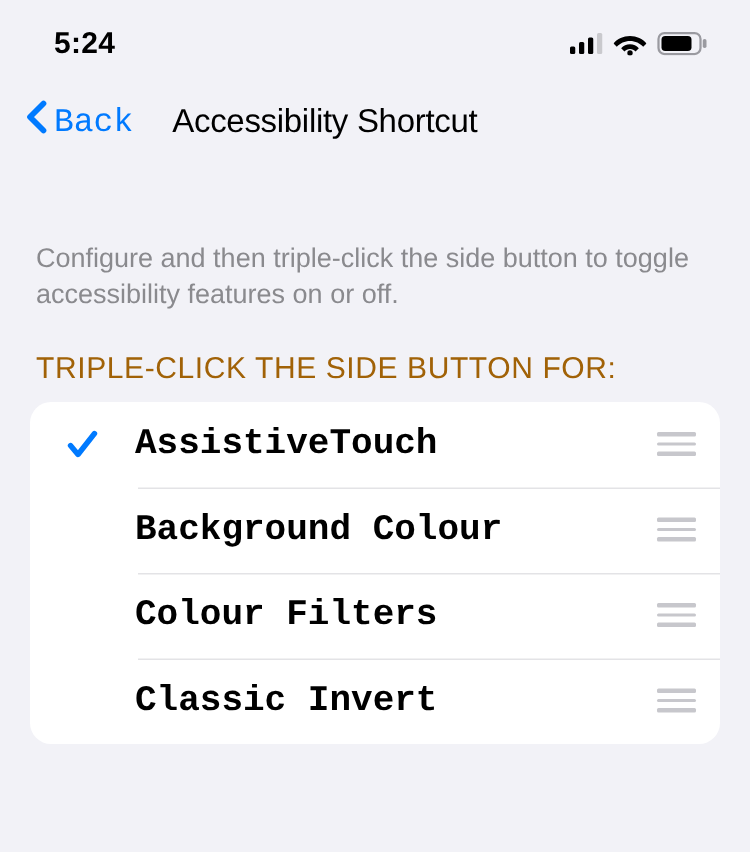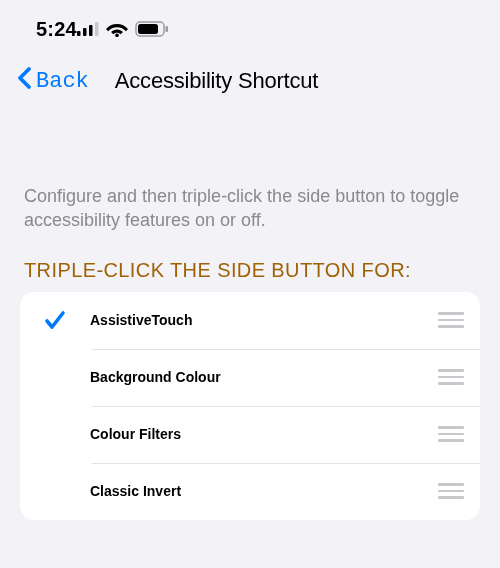--- a/index.html
+++ b/index.html
@@ -14,20 +14,21 @@
   .screen {
     width: 500px;
     height: 568px;
     position: relative;
     background: #f2f2f7;
   }
 
   
   .status-bar {
     display: flex;
+    justify-content: space-between;
     align-items: center;
     padding: 14px 28px 4px 36px;
     height: 48px;
   }
   .status-time {
     font-size: 20px;
     font-weight: 600;
     letter-spacing: 0.2px;
   }
   .status-icons {
@@ -63,21 +64,21 @@
   .nav-title {
     font-size: 22px;
     font-weight: 400;
     margin-left: 18px;
     letter-spacing: -0.2px;
   }
 
   
   .section {
     padding: 0 20px;
-    margin-top: 72px;
+    margin-top: 48px;
   }
   .section-description {
     color: #8a8a8e;
     font-size: 18px;
     line-height: 1.35;
     padding: 0 4px 0 4px;
   }
   .section-header {
     color: #a16207;
     font-size: 20px;
@@ -111,23 +112,24 @@
     width: 42px;
     display: flex;
     justify-content: center;
     align-items: center;
     flex-shrink: 0;
     margin-left: -2px;
   }
   .row-check svg { display: block; }
   .row-label {
     flex: 1;
-    font-size: 14px;
+    font-size: 24px;
     font-weight: 600;
     padding-left: 14px;
+    font-family: Liberation Mono, monospace;
   }
   .row-handle {
     display: flex;
     flex-direction: column;
     gap: 4px;
     padding: 6px 0 6px 10px;
   }
   .row-handle span {
     display: block;
     width: 26px;

